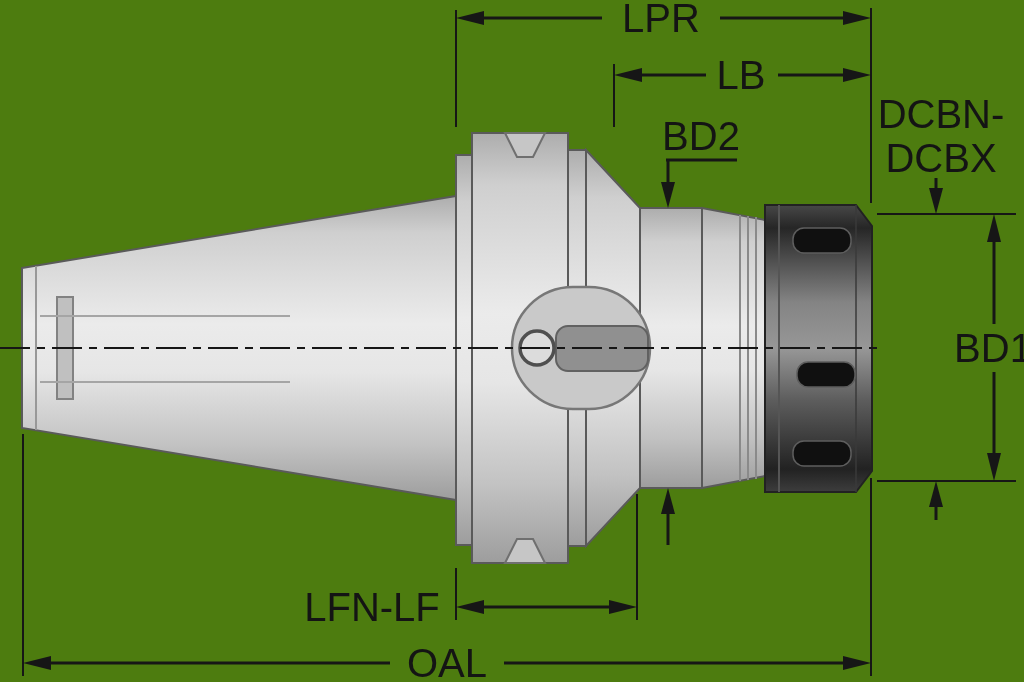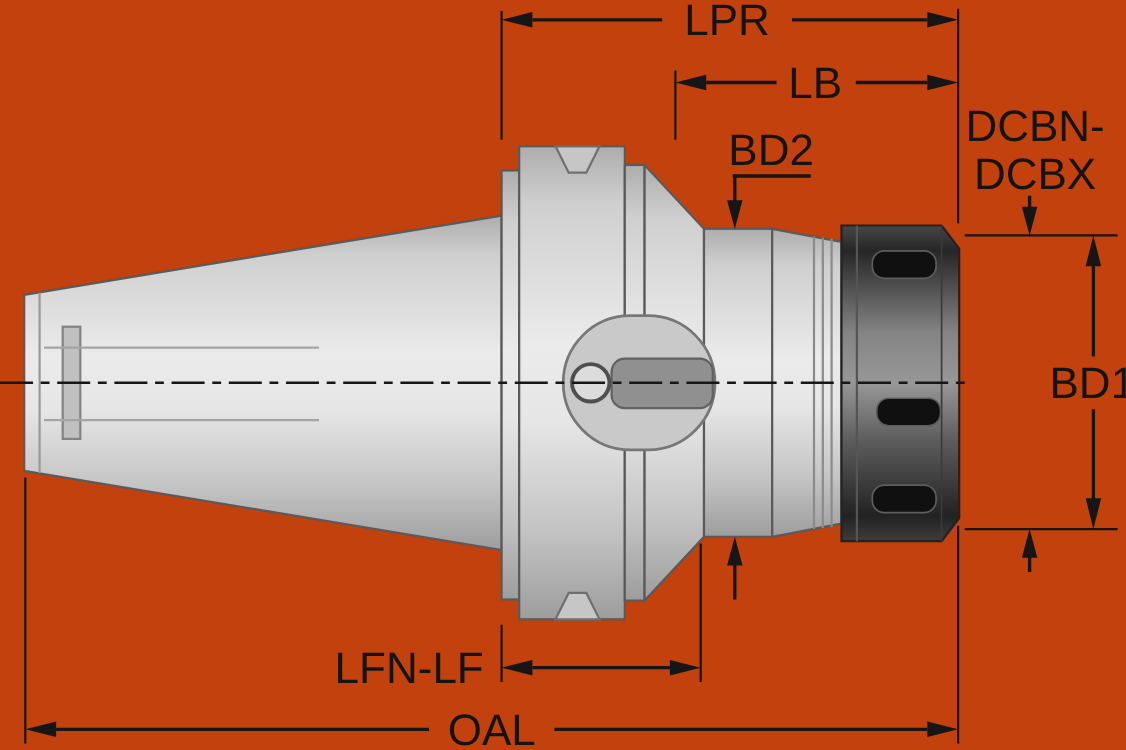--- a/index.html
+++ b/index.html
@@ -4,21 +4,21 @@
 <style>
   html, body {
     margin: 0;
     padding: 0;
     background: #ffffff;
   }
   .stage {
     width: 1024px;
     height: 682px;
     position: relative;
-    background: #c2410c;
+    background: #4d7c0f;
     overflow: hidden;
   }
   svg text {
     font-family: "Liberation Sans", sans-serif;
     font-size: 40px;
     fill: #141414;
   }
   .extline { stroke: #161616; stroke-width: 2; }
   .dimline { stroke: #161616; stroke-width: 3; }
   .arrow   { fill: #161616; stroke: none; }

